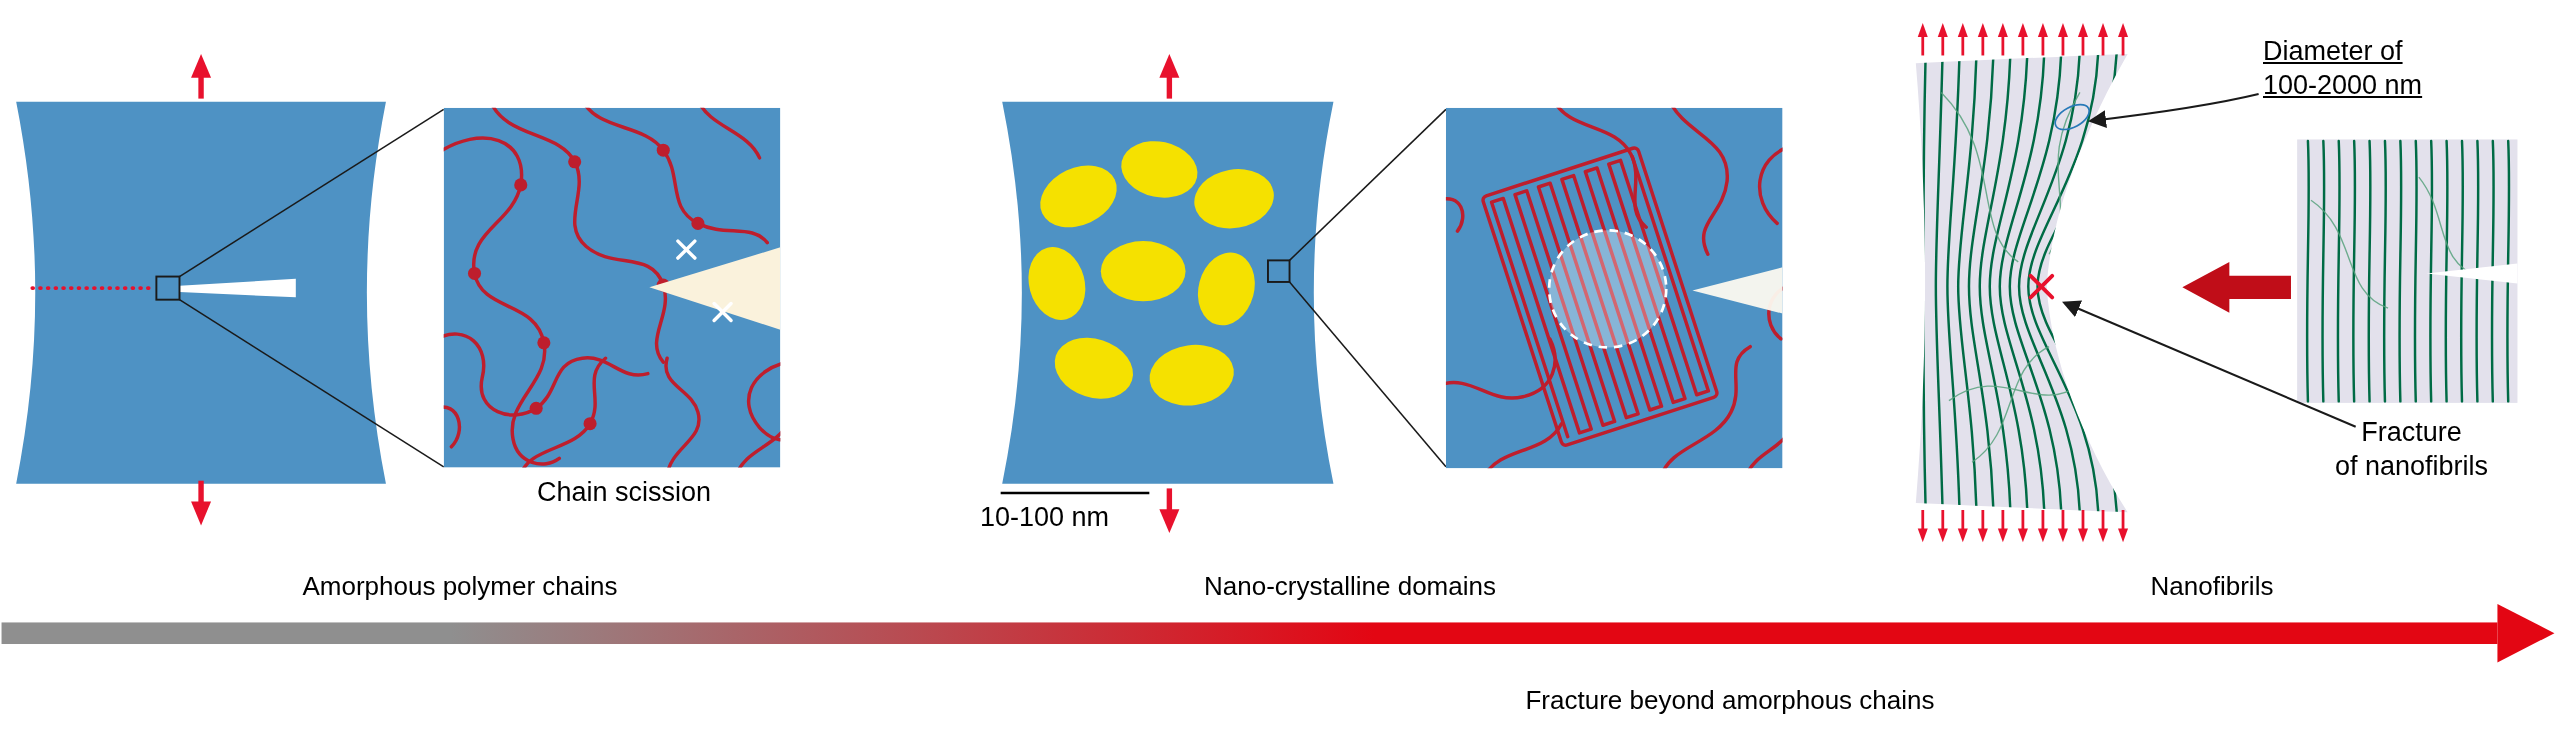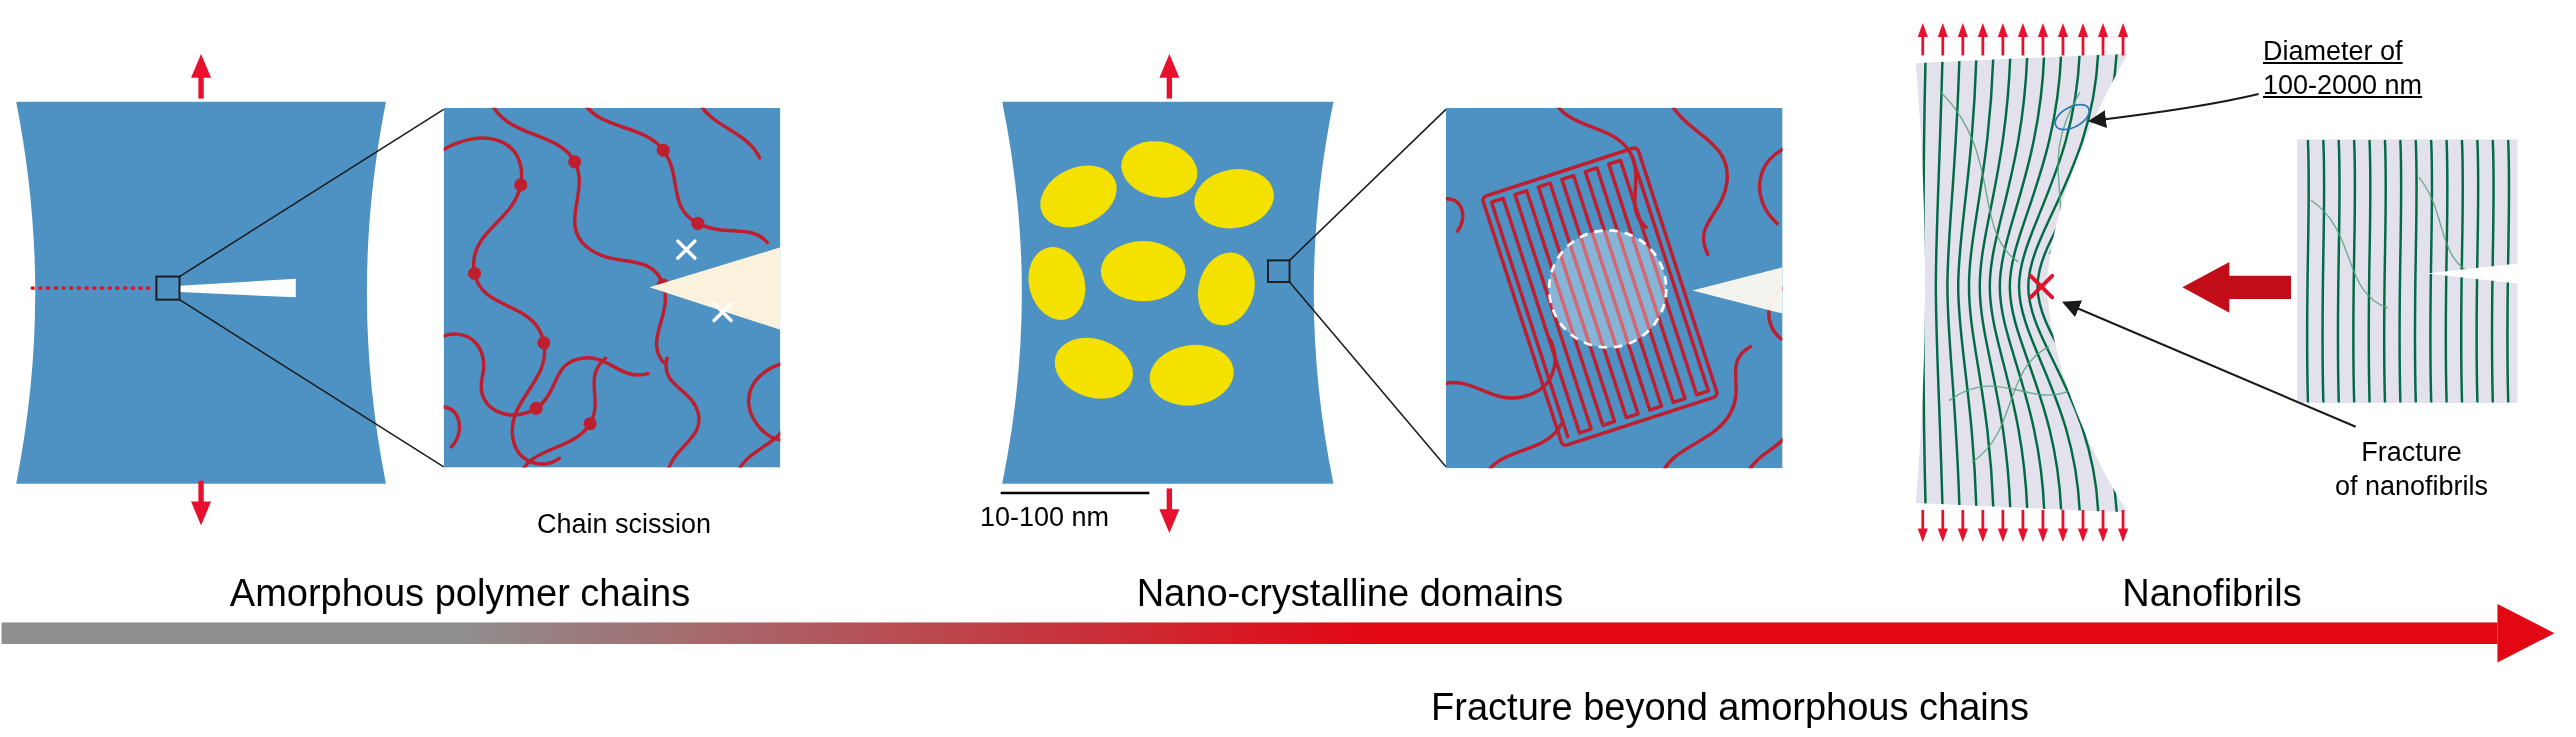--- a/index.html
+++ b/index.html
@@ -1,20 +1,20 @@
 <!DOCTYPE html>
 <html style="--specimen-blue: #4E92C4; --chain-red: #BE1E2D; --arrow-red: #E8112D; --crystal-yellow: #F5E100; --notch-cream: #FAF2DC; --fibril-green: #006B45; --fibril-green-light: #58A27E; --matrix-lavender: #E3E1EC; --bold-arrow-red: #C00D18; --gradient-gray: #8F8F8F; --gradient-red: #E30613; --annotation-black: #1A1A1A;font-size:12.3px"><head>
 <meta charset="utf-8">
 <style>
   html,body{margin:0;padding:0;background:#fff;}
   #canvas{position:relative;width:2576px;height:738px;background:#fff;overflow:hidden;
           font-family:"Liberation Sans",sans-serif;}
   #diagram-svg{position:absolute;left:0;top:0;}
   .lbl{position:absolute;font-size:27px;line-height:1.25;color:#000;white-space:nowrap;}
-  .lbl-lg{font-size:38px;}
+  .lbl-lg{font-size:26px;}
   .center{text-align:center;white-space:normal;}
   
   .blue{fill:var(--specimen-blue);}
   .yellow{fill:var(--crystal-yellow);}
   .cream{fill:var(--notch-cream);}
   .lav{fill:var(--matrix-lavender);}
   .chain{stroke:var(--chain-red);fill:none;stroke-width:4.5px;stroke-linecap:round;}
   .dot{fill:var(--chain-red);}
   .green{stroke:var(--fibril-green);fill:none;stroke-width:3.2px;stroke-linecap:round;}
   .green-thin{stroke:var(--fibril-green-light);fill:none;stroke-width:1.8px;opacity:.85;}
@@ -239,34 +239,34 @@
 
   <path class="ann" marker-end="url(#mArrow)" d="M 2932 122 C 2866 138 2790 148 2714 157"></path>
   <path class="ann" marker-end="url(#mArrow)" d="M 3058 554 L 2680 393"></path>
 
   <g>
     <rect x="2" y="808" width="3240" height="28" fill="url(#gradAxis)"></rect>
     <polygon points="3242,784 3316,822 3242,860" style="fill:var(--gradient-red)"></polygon>
   </g>
 </svg>
 
-<div class="lbl center" style="left:470px;top:476px;width:308px;margin-top:32px;">Chain scission</div>
+<div class="lbl center" style="left:470px;top:476px;width:308px;">Chain scission</div>
 
 <div class="lbl lbl-lg center" style="left:229px;top:570px;width:462px;">Amorphous polymer chains</div>
 
 <div class="lbl" style="left:980px;top:501px;">10-100 nm</div>
 
 <div class="lbl lbl-lg center" style="left:1119px;top:570px;width:462px;">Nano-crystalline domains</div>
 
 <div class="lbl" style="left:2263px;top:35px;text-decoration:underline;">
   <span style="display:block">Diameter of</span>
   <span style="display:block">100-2000 nm</span>
 </div>
 
-<div class="lbl center" style="left:2296px;top:436px;width:231px;">
+<div class="lbl center" style="left:2296px;top:416px;width:231px;">
   <span style="display:block">Fracture</span>
   <span style="display:block">of nanofibrils</span>
 </div>
 
 <div class="lbl lbl-lg center" style="left:2058px;top:570px;width:308px;">Nanofibrils</div>
 
 
 <div class="lbl lbl-lg center" style="left:1422px;top:684px;width:616px;">Fracture beyond amorphous chains</div>
 
 </div>

